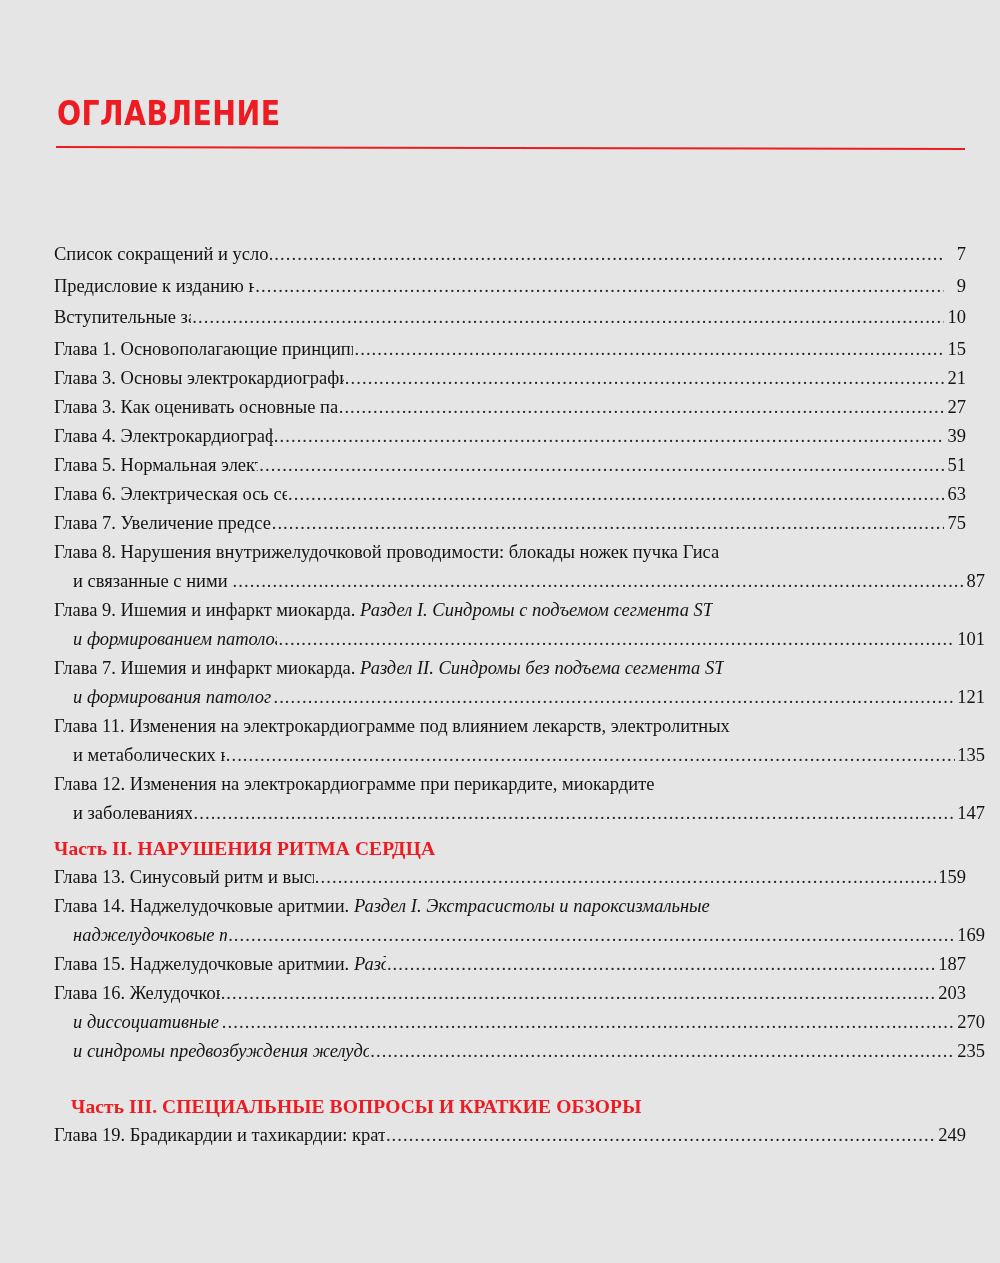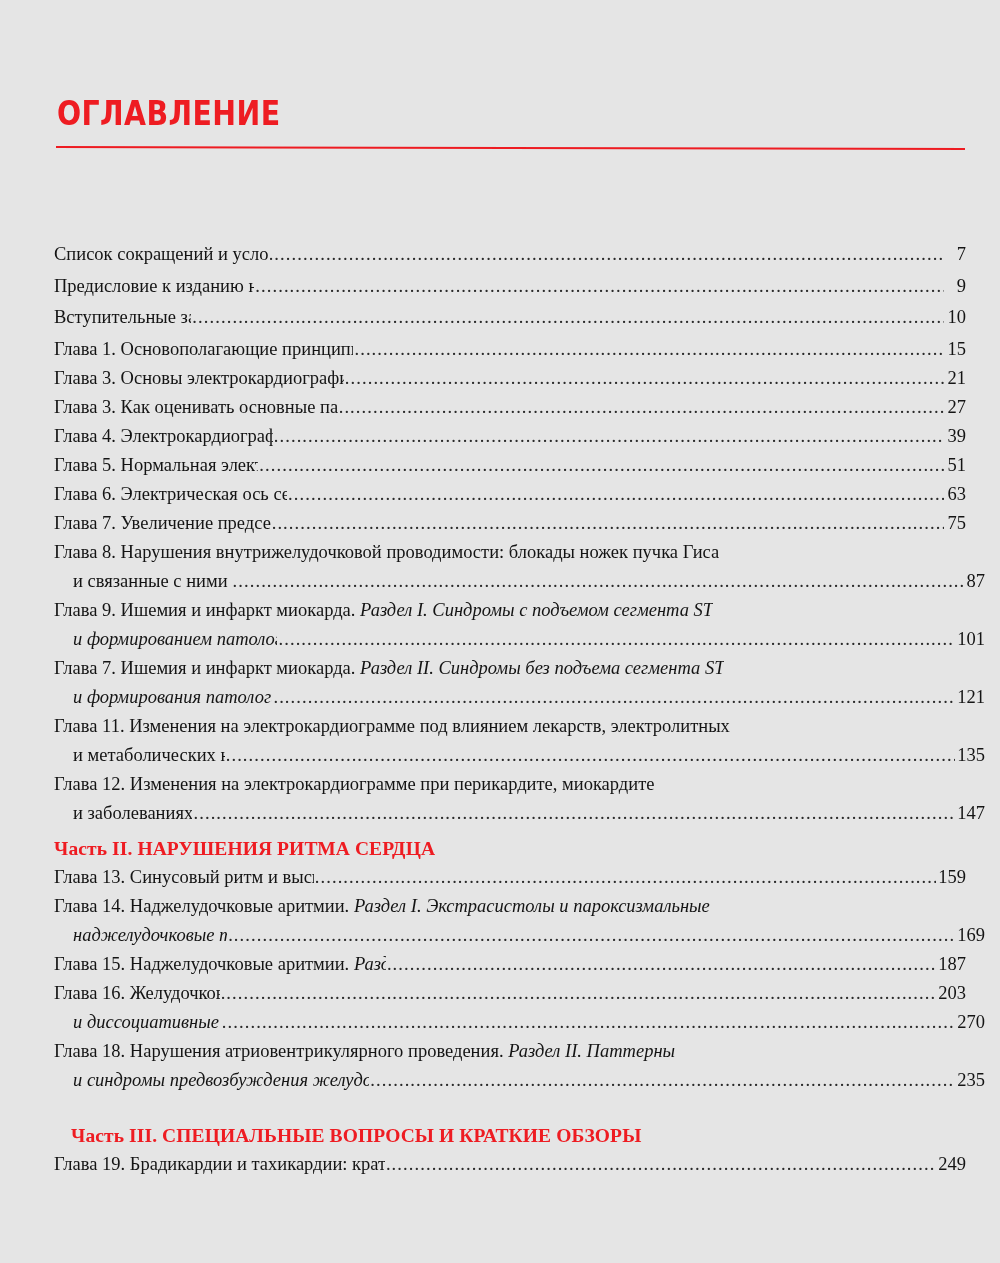--- a/index.html
+++ b/index.html
@@ -324,24 +324,20 @@
 
       <div class="entry chapter">
         <div class="line cont">
           <span class="txt ital">и диссоциативные синдромы</span>
           <span class="leader"></span>
           <span class="pageno">270</span>
         </div>
       </div>
 
       <div class="entry chapter">
-        <div class="line no-leader">
-          <span class="txt"><span class="chno">Глава 18.</span><span> Нарушения атриовентрикулярного проведения. </span><span class="ital">Раздел II. Паттерны</span></span>
-          <span class="leader"></span>
-        </div>
         <div class="line cont">
           <span class="txt ital">и синдромы предвозбуждения желудочков (Вольфа–Паркинсона–Уайта)</span>
           <span class="leader"></span>
           <span class="pageno">235</span>
         </div>
       </div>
     </div>
 
     <div class="part-heading part-3">Часть III. СПЕЦИАЛЬНЫЕ ВОПРОСЫ И КРАТКИЕ ОБЗОРЫ</div>
 

